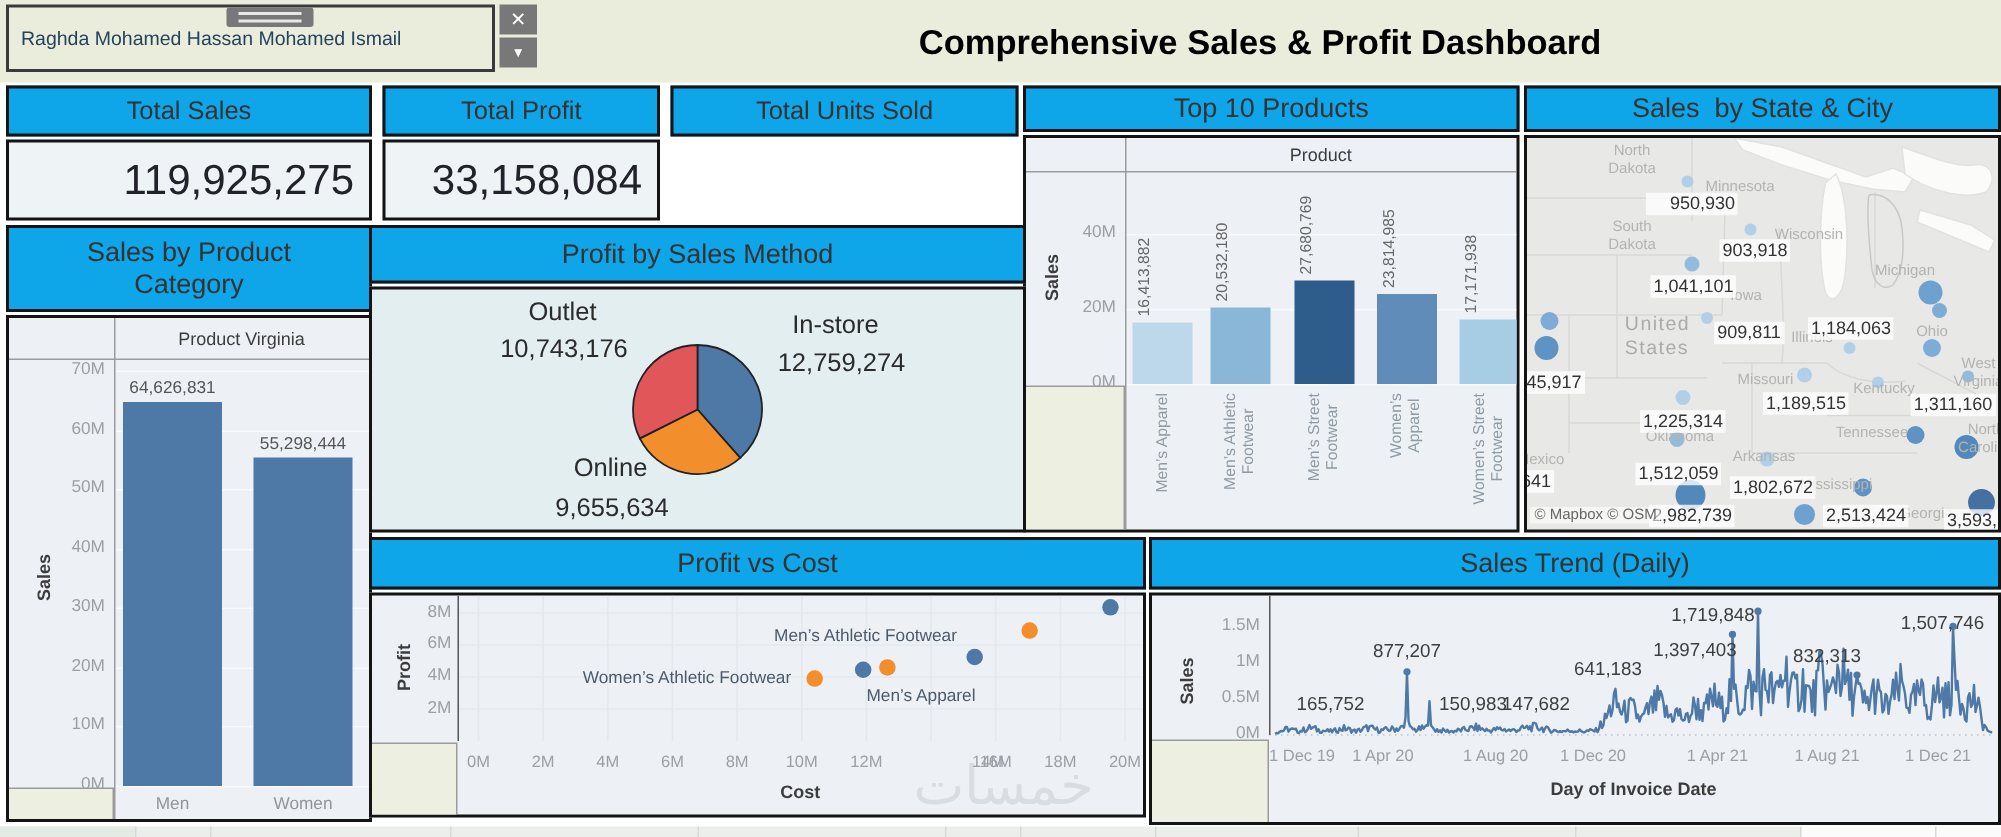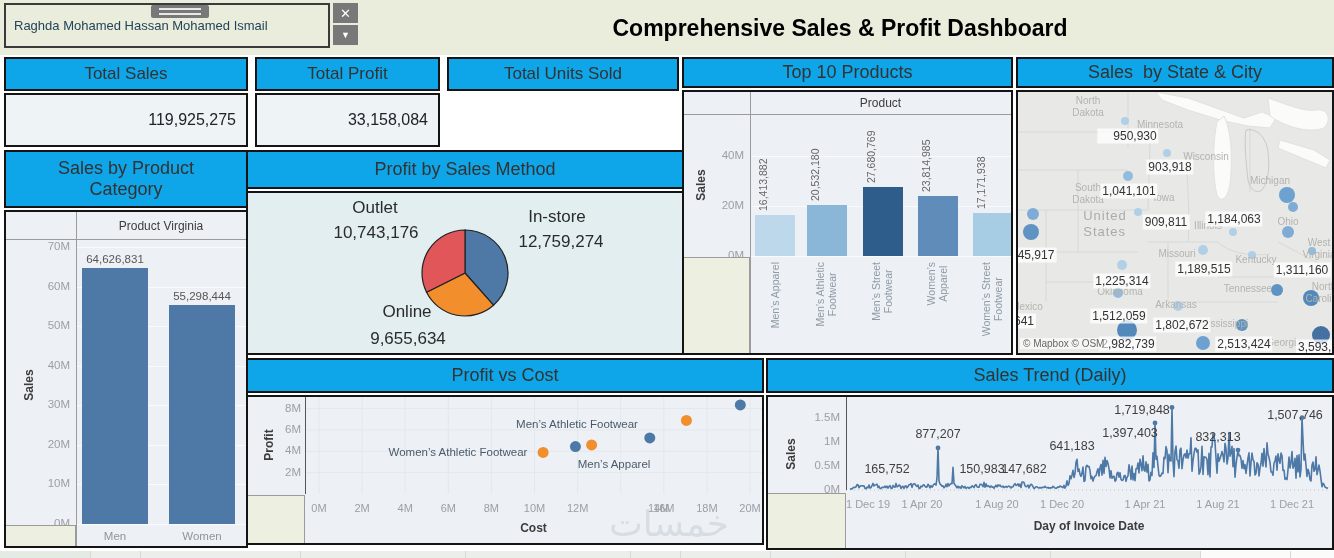--- a/index.html
+++ b/index.html
@@ -5,21 +5,21 @@
   html,body{margin:0;padding:0;background:#fff;font-family:"Liberation Sans","DejaVu Sans",sans-serif;}
   #root{position:relative;width:1334px;height:558px;background:#fff;overflow:hidden;}
   .abs{position:absolute;}
   .box{position:absolute;box-sizing:border-box;border:2px solid #141414;}
   .green{background:#0ea5e9;}
   .bluebg{background:#edf1f5;}
   .ptitle{display:flex;align-items:center;justify-content:center;font-size:18px;color:#333;
           white-space:pre-wrap;text-align:center;line-height:1.18;}
   .kpilabel{display:flex;align-items:center;justify-content:center;font-size:17px;color:#333;}
   .kpival{background:#eef3f6;display:flex;align-items:center;justify-content:flex-end;
-          padding-right:10px;font-size:16px;color:#22222b;}
+          padding-right:10px;font-size:28px;color:#22222b;}
   .hdrbar{position:absolute;left:0;top:0;width:1334px;height:55px;background:#eaeddb;}
   .nametag{position:absolute;left:4px;top:3px;width:326px;height:45px;box-sizing:border-box;
            border:2px solid #3a3a3a;background:#eaeddb;display:flex;align-items:center;
            padding-left:8px;font-size:13px;color:#24435c;}
   .grip{position:absolute;left:145px;top:0;width:58px;height:13px;background:#787878;border-radius:2px;}
   .grip i{display:block;height:2px;background:#e8e8e8;margin:3px 8px 0 8px;}
   .gbtn{position:absolute;width:25px;height:20px;background:#787878;color:#fff;display:flex;
         align-items:center;justify-content:center;font-size:13px;cursor:pointer;}
   .maintitle{position:absolute;left:360px;top:10px;width:960px;height:36px;display:flex;
              align-items:center;justify-content:center;font-size:23px;font-weight:bold;color:#000;}
@@ -169,21 +169,21 @@
           <circle cx="224" cy="233" r="6" fill="#4a86bf" fill-opacity="0.88"></circle>
           <circle cx="185" cy="251" r="7" fill="#5b96cc" fill-opacity="0.88"></circle>
           <circle cx="109" cy="238" r="10" fill="#3d7ab5" fill-opacity="0.88"></circle>
           <circle cx="303" cy="243" r="9" fill="#2d5f99" fill-opacity="0.88"></circle>
         </g>
     </svg>
     <div id="map-labels" class="abs" style="left:0;top:0;width:314px;height:261px;">
         <div class="state" style="left: 70px; top: 15px;">North
 Dakota</div>
         <div class="state" style="left: 142px; top: 33px;">Minnesota</div>
-        <div class="state" style="left: 70px; top: 66px; margin-top: 36px;">South
+        <div class="state" style="left: 70px; top: 66px;">South
 Dakota</div>
         <div class="state" style="left: 188px; top: 65px;">Wisconsin</div>
         <div class="state" style="left: 252px; top: 89px;">Michigan</div>
         <div class="state" style="left: 146px; top: 106px;">Iowa</div>
         <div class="state" style="left: 190px; top: 134px;">Illinois</div>
         <div class="state" style="left: 270px; top: 130px;">Ohio</div>
         <div class="state" style="left: 159px; top: 162px;">Missouri</div>
         <div class="state" style="left: 301px; top: 157px;">West
 Virginia</div>
         <div class="state" style="left: 238px; top: 168px;">Kentucky</div>

